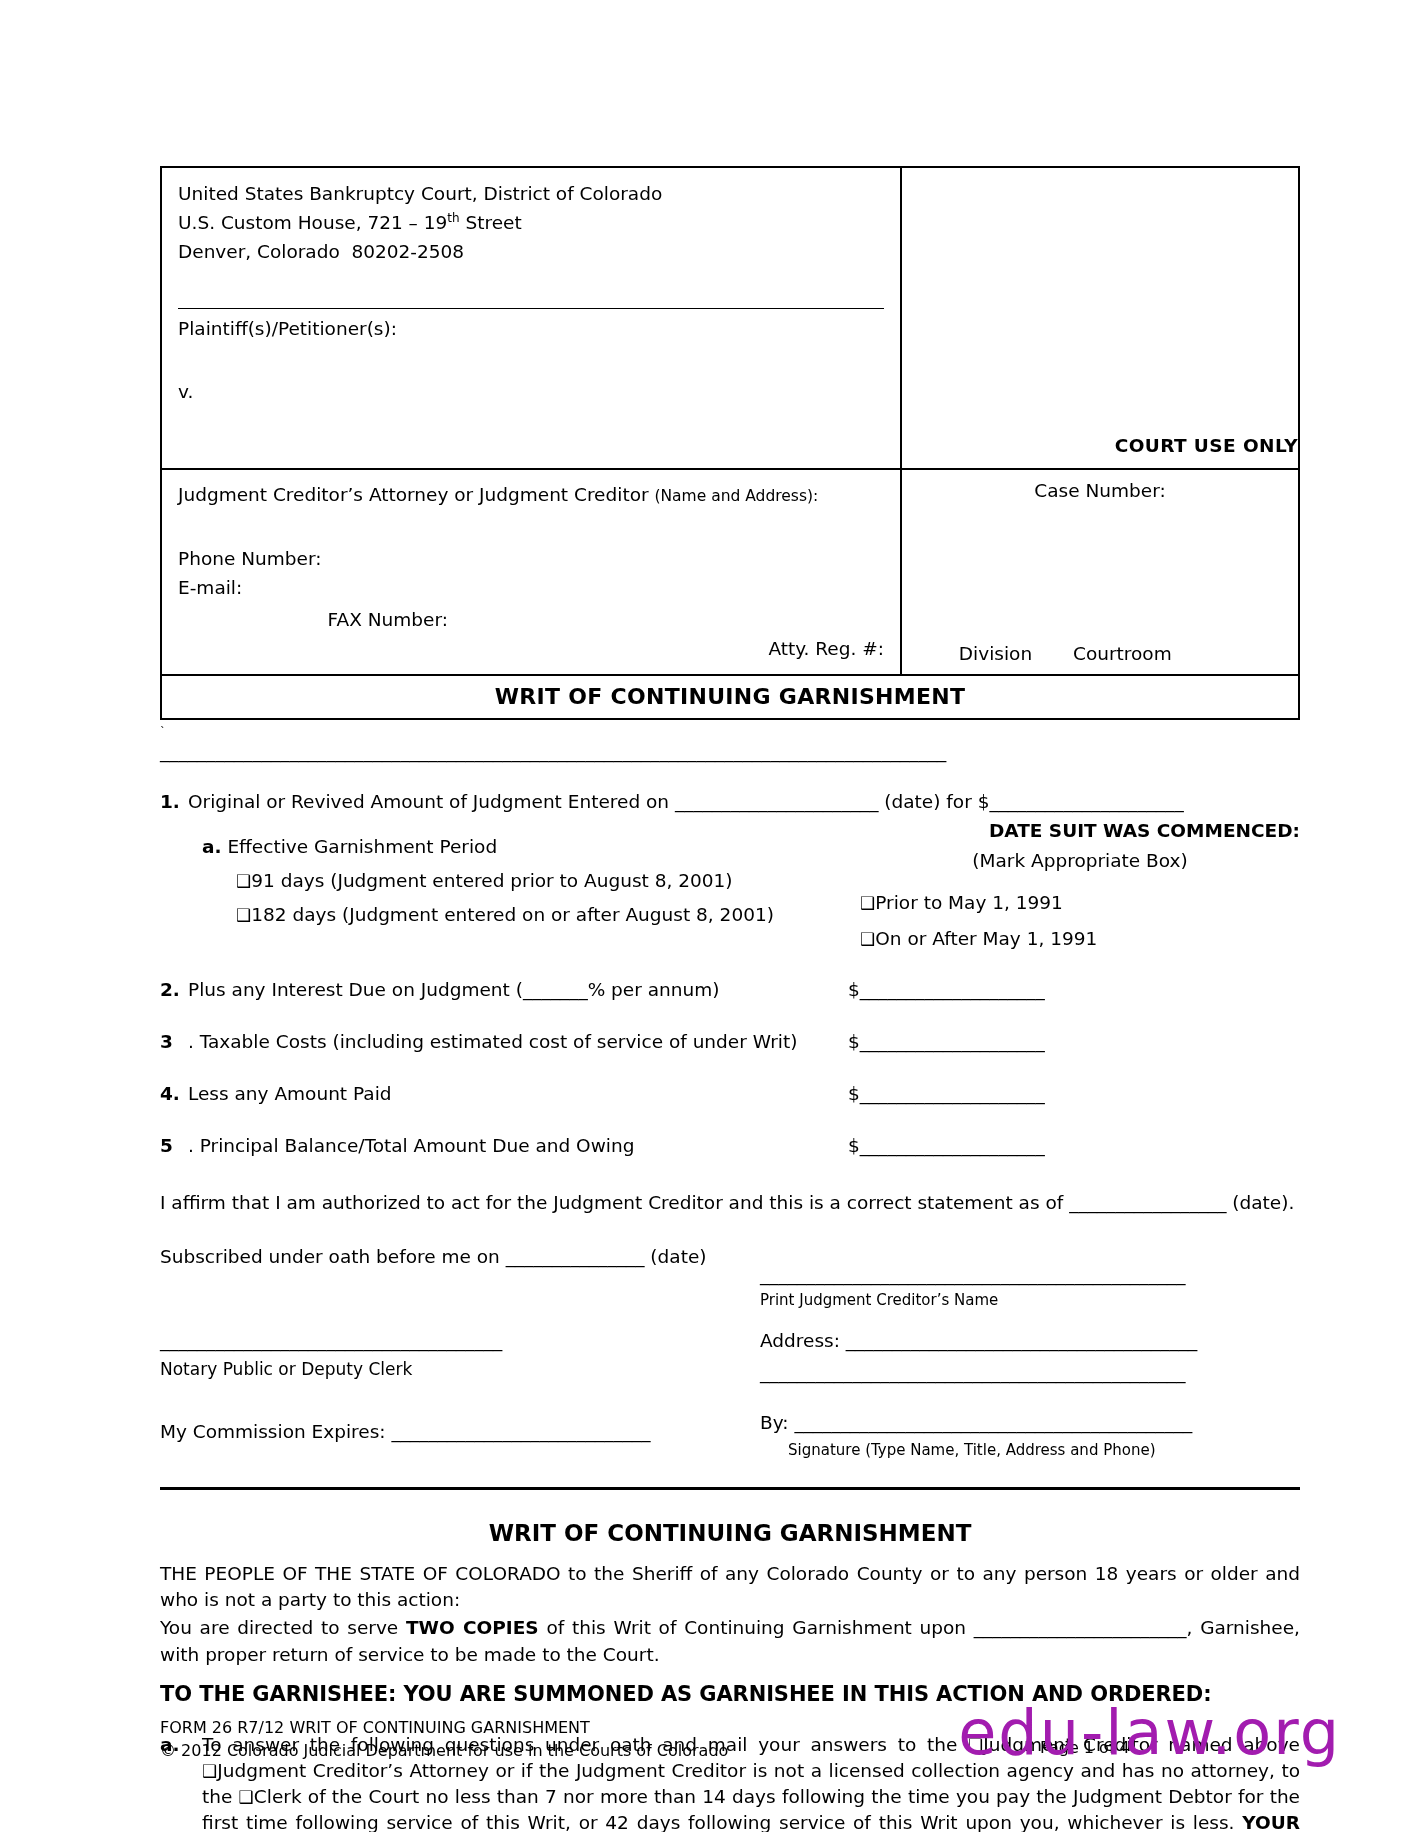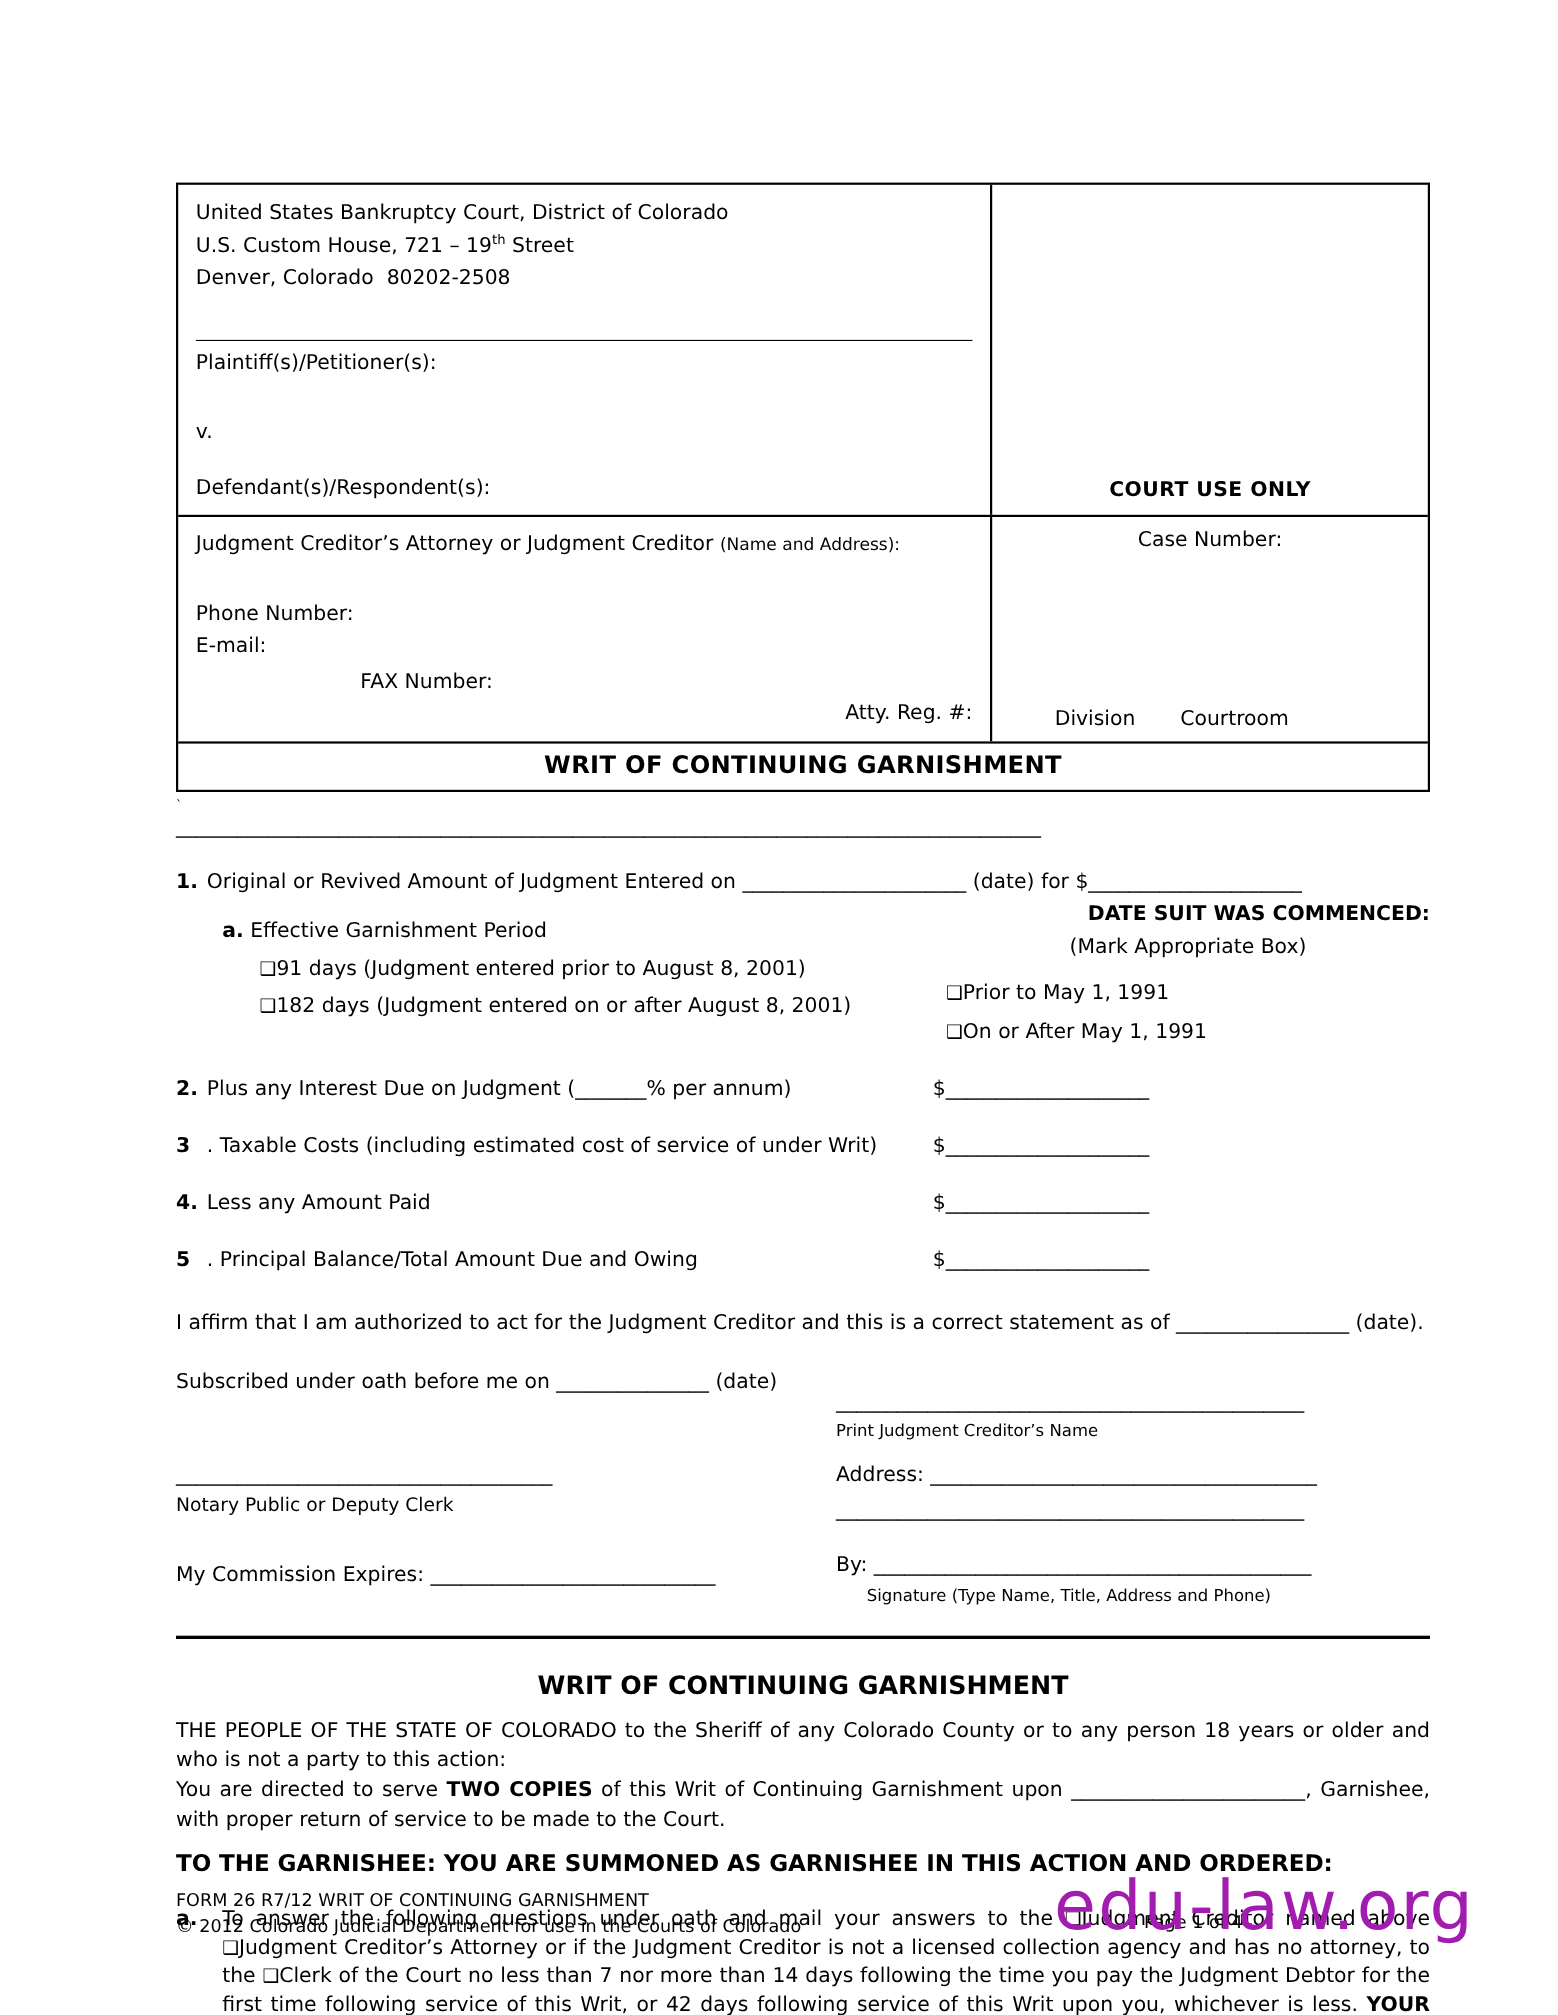--- a/index.html
+++ b/index.html
@@ -49,21 +49,21 @@
   .caption-right {
     flex: 1;
     position: relative;
     box-sizing: border-box;
   }
   .court-use-only {
     position: absolute;
     bottom: 12px;
     left: 0;
     width: 100%;
-    text-align: center;
+    text-align: right;
     font-weight: bold;
     font-size: 18.5px;
     letter-spacing: .4px;
   }
   .court-addr-line { white-space: pre; }
   .sup { font-size: 12px; vertical-align: super; }
   .rule-line {
     border-bottom: 1px solid #000;
     height: 0;
     margin: 42px 0 6px 0;
@@ -248,21 +248,20 @@
       <div class="caption-top">
         <div class="caption-left">
           <div class="court-addr-line">United States Bankruptcy Court, District of Colorado</div>
           <div class="court-addr-line"><span>U.S. Custom House, 721 – 19</span><span class="sup">th</span><span> Street</span></div>
           <div class="court-addr-line">Denver, Colorado  80202-2508</div>
 
           <div class="rule-line"></div>
 
           <div class="party-label">Plaintiff(s)/Petitioner(s):</div>
           <div class="vee">v.</div>
-          <div>Defendant(s)/Respondent(s):</div>
         </div>
         <div class="caption-right">
           <div class="court-use-only">COURT USE ONLY</div>
         </div>
       </div>
 
       <div class="caption-mid">
         <div class="caption-mid-left">
           <div>
             <span>Judgment Creditor’s Attorney or Judgment Creditor</span>

